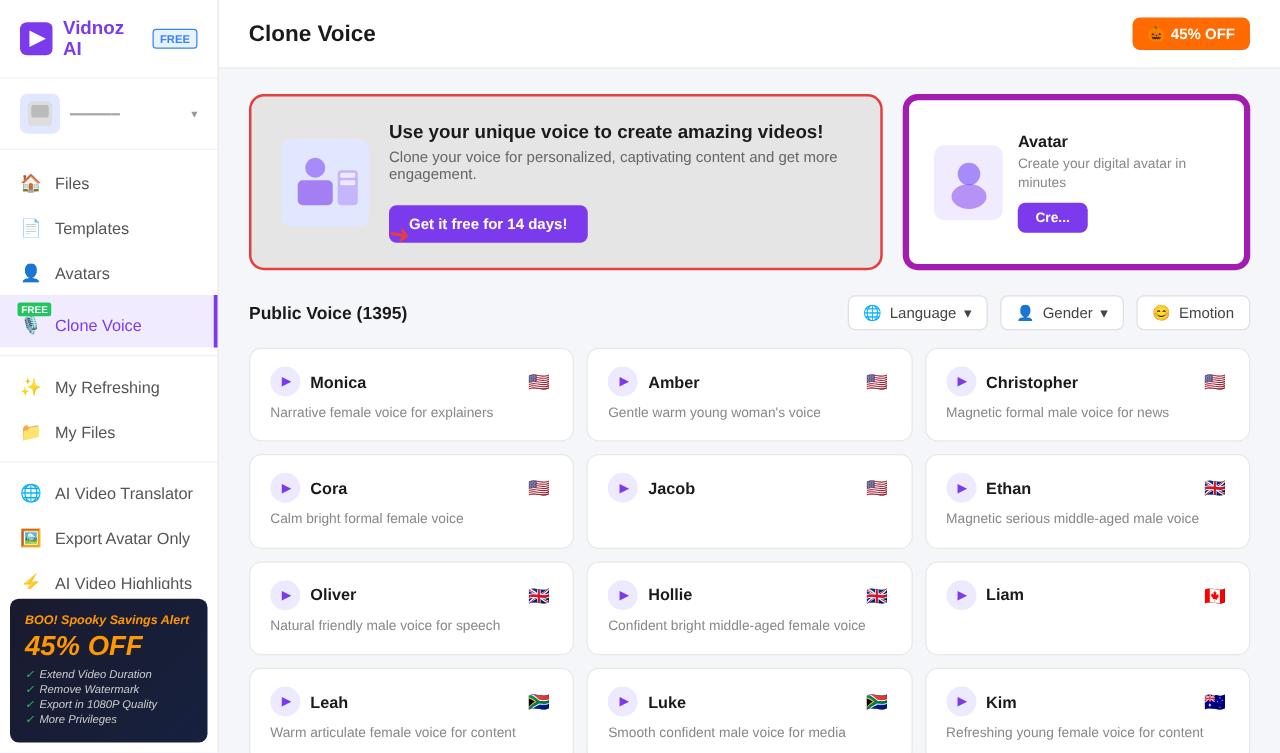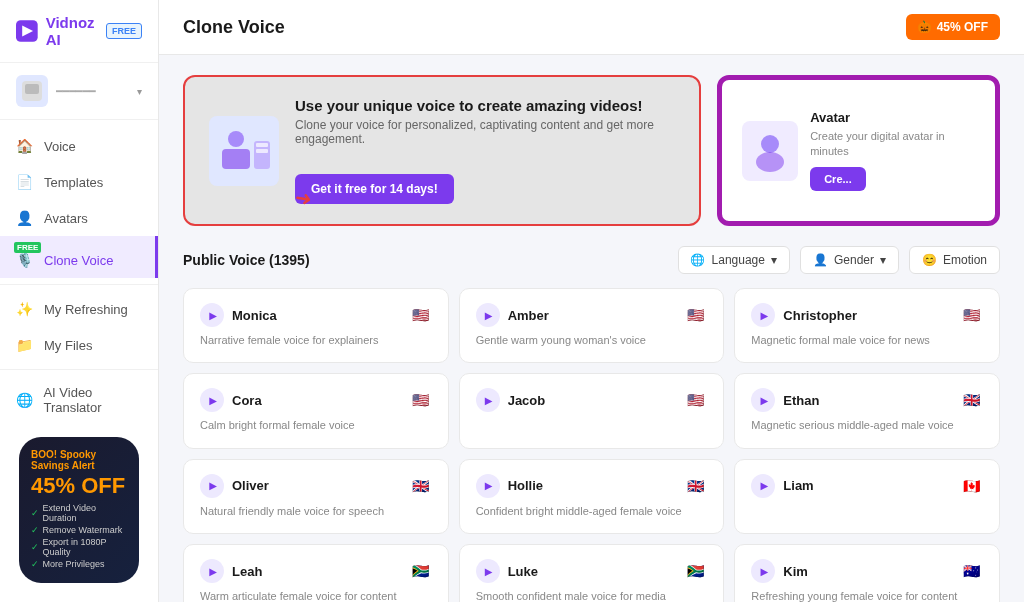--- a/index.html
+++ b/index.html
@@ -1,37 +1,37 @@
 <!DOCTYPE html>
 <html><head>
   <meta charset="utf-8">
   <style>
     * { box-sizing: border-box; margin: 0; padding: 0; }
     body { font-family: -apple-system, BlinkMacSystemFont, 'Segoe UI', sans-serif; background: #f5f6fa; display: flex; height: 602px; overflow: hidden; font-size: 13px; }
 
     
-    .sidebar { width: 159px; background: #fff; border-right: 1px solid #e8e8e8; display: flex; flex-direction: column; height: 602px; position: relative; }
+    .sidebar { width: 175px; background: #fff; border-right: 1px solid #e8e8e8; display: flex; flex-direction: column; height: 602px; position: relative; }
     .sidebar-logo { display: flex; align-items: center; gap: 8px; padding: 14px 16px; border-bottom: 1px solid #f0f0f0; }
     .logo-icon { width: 28px; height: 28px; }
     .logo-text { font-size: 15px; font-weight: 700; color: #7c3aed; }
     .free-badge { background: #e8f4fd; color: #3b82f6; font-size: 9px; font-weight: 600; padding: 2px 5px; border-radius: 3px; border: 1px solid #3b82f6; }
 
     .sidebar-user { display: flex; align-items: center; gap: 8px; padding: 12px 16px; border-bottom: 1px solid #f0f0f0; cursor: pointer; }
     .user-avatar { width: 32px; height: 32px; border-radius: 6px; background: #e0e7ff; display: flex; align-items: center; justify-content: center; color: #7c3aed; font-size: 11px; font-weight: 600; }
     .user-name { flex: 1; font-size: 12px; color: #555; overflow: hidden; text-overflow: ellipsis; white-space: nowrap; }
     .chevron-icon { color: #999; font-size: 10px; }
 
     .sidebar-nav { flex: 1; padding: 8px 0; overflow-y: auto; }
     .nav-item { display: flex; align-items: center; gap: 10px; padding: 9px 16px; cursor: pointer; color: #555; font-size: 13px; border-radius: 0; transition: background 0.15s; }
     .nav-item .nav-icon { width: 18px; height: 18px; display: flex; align-items: center; justify-content: center; font-size: 14px; }
     .nav-divider { height: 1px; background: #f0f0f0; margin: 6px 0; }
     .free-tag { background: #22c55e; color: #fff; font-size: 8px; font-weight: 700; padding: 1px 3px; border-radius: 2px; position: absolute; left: 14px; top: 6px; }
 
     .sidebar-bottom { padding: 0; }
-    .promo-box { background: linear-gradient(135deg, #1a1a2e 0%, #16213e 100%); color: #fff; padding: 12px; margin: 19px; border-radius: 22px; }
+    .promo-box { background: linear-gradient(135deg, #1a1a2e 0%, #16213e 100%); color: #fff; padding: 12px; margin: 8px; border-radius: 7px; font-style: italic; }
     .promo-title { color: #ff9800; font-size: 10px; font-weight: 700; margin-bottom: 4px; }
     .promo-discount { color: #ff9800; font-size: 22px; font-weight: 900; line-height: 1; margin-bottom: 6px; }
     .promo-item { display: flex; align-items: center; gap: 4px; font-size: 9px; color: #ccc; margin-bottom: 2px; }
     .promo-check { color: #22c55e; font-size: 9px; }
 
     
     .main { flex: 1; display: flex; flex-direction: column; overflow: hidden; }
 
     
     .main-header { background: #fff; padding: 14px 24px; border-bottom: 1px solid #e8e8e8; display: flex; align-items: center; justify-content: space-between; }
@@ -41,21 +41,21 @@
 
     
     .content { flex: 1; overflow-y: auto; padding: 20px 24px; }
 
     
     .banner-row { display: flex; gap: 16px; margin-bottom: 20px; }
     .promo-banner { flex: 2; border: 2px solid #e53e3e; border-radius: 12px; background: #e5e5e5; padding: 20px 24px; display: flex; align-items: center; gap: 16px; position: relative; }
     .banner-illustration { width: 70px; height: 70px; background: #e0e7ff; border-radius: 8px; display: flex; align-items: center; justify-content: center; overflow: hidden; }
     .banner-content { flex: 1; }
     .banner-title { font-size: 15px; font-weight: 700; color: #1a1a1a; margin-bottom: 4px; }
-    .banner-desc { font-size: 12px; color: #666; margin-bottom: 28px; }
+    .banner-desc { font-size: 12px; color: #666; margin-bottom: 18px; }
     .banner-btn { background: #7c3aed; color: #fff; border: none; padding: 8px 16px; border-radius: 6px; font-size: 12px; font-weight: 600; cursor: pointer; }
     .arrow-graphic { position: absolute; left: 110px; bottom: 14px; color: #e53e3e; font-size: 20px; transform: rotate(10deg); }
 
     .avatar-banner { flex: 1; border: 5px solid #a21caf; border-radius: 12px; background: #fff; padding: 20px; display: flex; align-items: center; gap: 12px; overflow: hidden; }
     .avatar-illus { width: 60px; height: 60px; background: #f0ebff; border-radius: 8px; display: flex; align-items: center; justify-content: center; }
     .avatar-content .avatar-label { font-size: 13px; font-weight: 600; color: #1a1a1a; margin-bottom: 4px; }
     .avatar-content .avatar-desc { font-size: 11px; color: #888; margin-bottom: 8px; line-height: 1.4; }
     .avatar-btn { background: #7c3aed; color: #fff; border: none; padding: 6px 14px; border-radius: 6px; font-size: 11px; font-weight: 600; cursor: pointer; }
 
     
@@ -103,21 +103,21 @@
           <rect x="3" y="3" width="14" height="10" rx="2" fill="#bbb"></rect>
         </svg>
     </div>
     <span class="user-name" style="color:#aaa; font-size:11px;">━━━━━━</span>
     <span class="chevron-icon">▾</span>
   </div>
 
   <div class="sidebar-nav">
     <div class="nav-item">
       <span class="nav-icon">🏠</span>
-      <span>Voice</span>
+      <span>Files</span>
     </div>
     <div class="nav-item">
       <span class="nav-icon">📄</span>
       <span>Templates</span>
     </div>
     <div class="nav-item">
       <span class="nav-icon">👤</span>
       <span>Avatars</span>
     </div>
     <div class="nav-item clone-voice-active" style="position:relative;">

